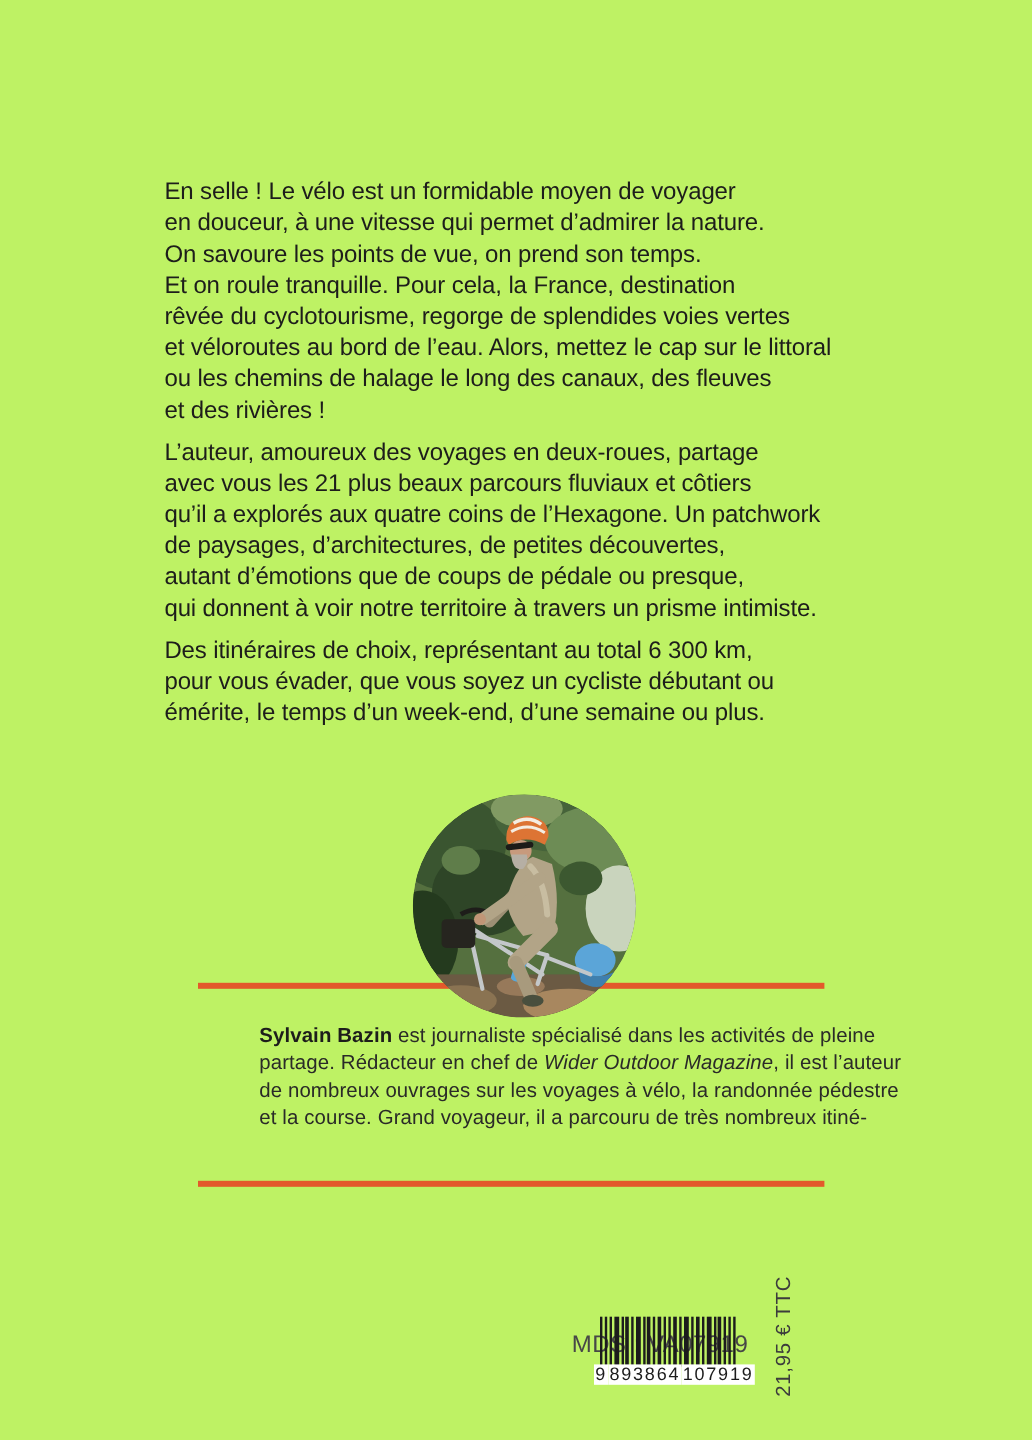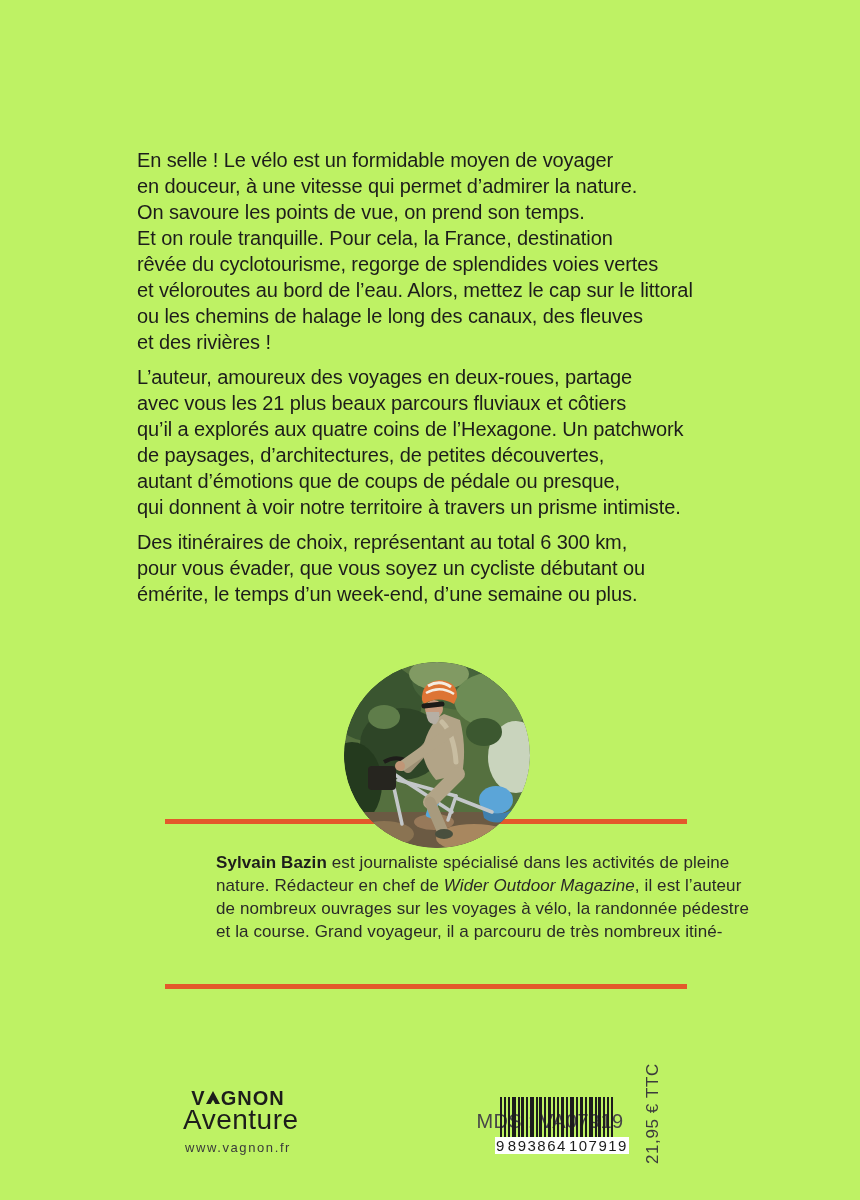--- a/index.html
+++ b/index.html
@@ -224,34 +224,27 @@
         <path d="M78 38 Q77 20 96 18 Q114 20 113 35 L110 42 Q94 33 80 42 Z" fill="#dd7434"></path>
         <path d="M84 24 Q96 17 107 25" stroke="#f4ece1" stroke-width="3" fill="none"></path>
         <path d="M82 31 Q96 23 110 32" stroke="#f4ece1" stroke-width="2.5" fill="none"></path>
         <path d="M80 44 L98 42" stroke="#1c1b18" stroke-width="5" stroke-linecap="round"></path>
       </g>
     </svg>
   </div>
 
   <section class="bio">
     <div class="bio-line"><strong>Sylvain Bazin</strong><span> est journaliste spécialisé dans les activités de pleine</span></div>
-    <div class="bio-line"><span>nature. Rédacteur en chef de </span><em>Wider Outdoor Magazine</em><span>, il est l’auteur</span></div>
+    <div class="bio-line"><span>partage. Rédacteur en chef de </span><em>Wider Outdoor Magazine</em><span>, il est l’auteur</span></div>
     <div class="bio-line">de nombreux ouvrages sur les voyages à vélo, la randonnée pédestre</div>
     <div class="bio-line">et la course. Grand voyageur, il a parcouru de très nombreux itiné-</div>
   </section>
 
   <div class="rule rule-bottom"></div>
 
-  <div class="logo">
-    <div class="logo-top"><span>V</span><svg class="sail" viewBox="0 0 15 15">
-          <path d="M7.5 0 L15 14 H10 L7.5 9.5 L5 14 H0 Z" fill="#1d1d1b"></path>
-        </svg><span>GNON</span></div>
-    <div class="logo-aventure">Aventure</div>
-    <div class="logo-url">www.vagnon.fr</div>
-  </div>
 
   <div class="mds">MDS : VA07919</div>
 
   <div class="barcode">
     <svg viewBox="0 0 118 56" aria-hidden="true">
       <g fill="#1c1c1c">
         <rect x="3" y="0" width="2" height="54"></rect>
           <rect x="7" y="0" width="2" height="54"></rect>
         <rect x="11" y="0" width="2" height="42"></rect>
           <rect x="15" y="0" width="4" height="42"></rect>

